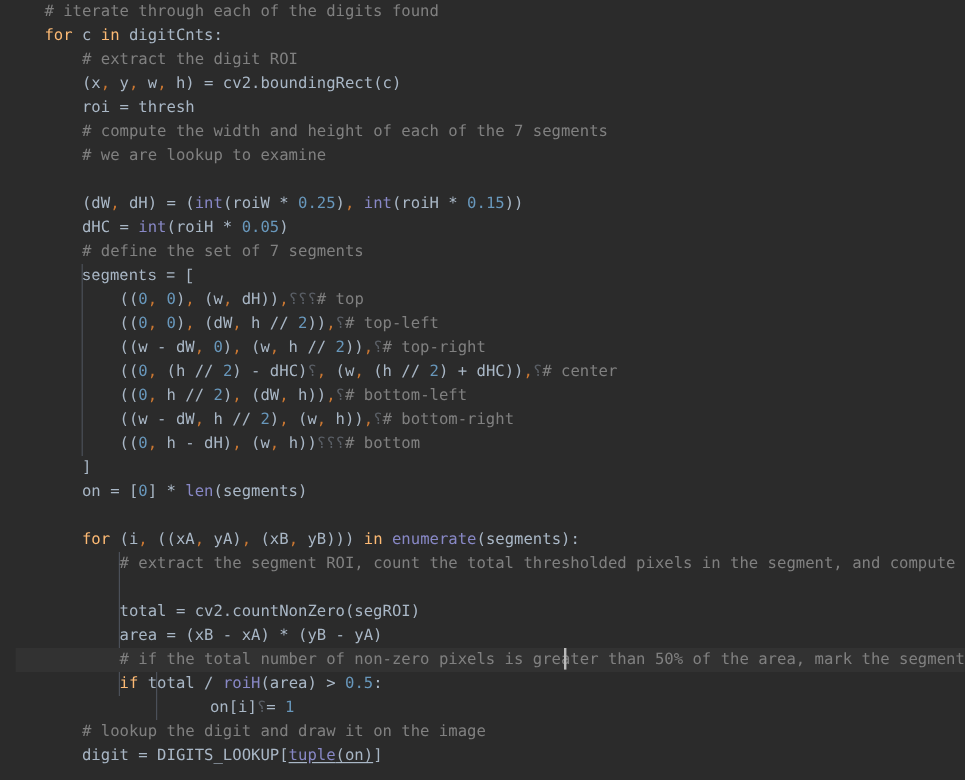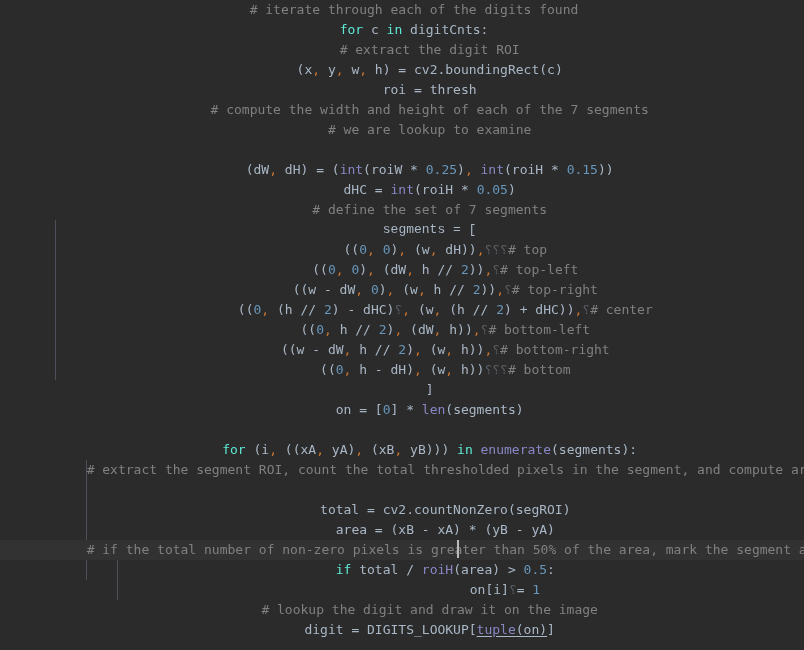--- a/index.html
+++ b/index.html
@@ -16,25 +16,24 @@
 
   #editor {
     position: relative;
     width: 804px;
     height: 650px;
     background: #2b2b2b;
   }
 
   .code-area {
     position: absolute;
-    left: 0;
+    left: 13px;
     top: 0;
     width: 740px;
     height: 650px;
-    text-align: center;
   }
 
   
   .line {
     position: relative;
     height: 20px;
     line-height: 20px;
     white-space: pre;
     font-size: 13px;
     letter-spacing: 0px;
@@ -54,21 +53,21 @@
     z-index: 0;
   }
 
   .line-text {
     position: relative;
     z-index: 2;
   }
 
   
   .cmt   { color: #808080; }          
-  .kw    { color: #5eead4; }          
+  .kw    { color: #fdba74; }          
   .num   { color: #6897bb; }          
   .fn    { color: #8888c6; }
   .pn    { color: #a9b7c6; }          
   .comma { color: #cc7832; }
 
   
   .ws {
     color: #5a5f66;
   }
 

